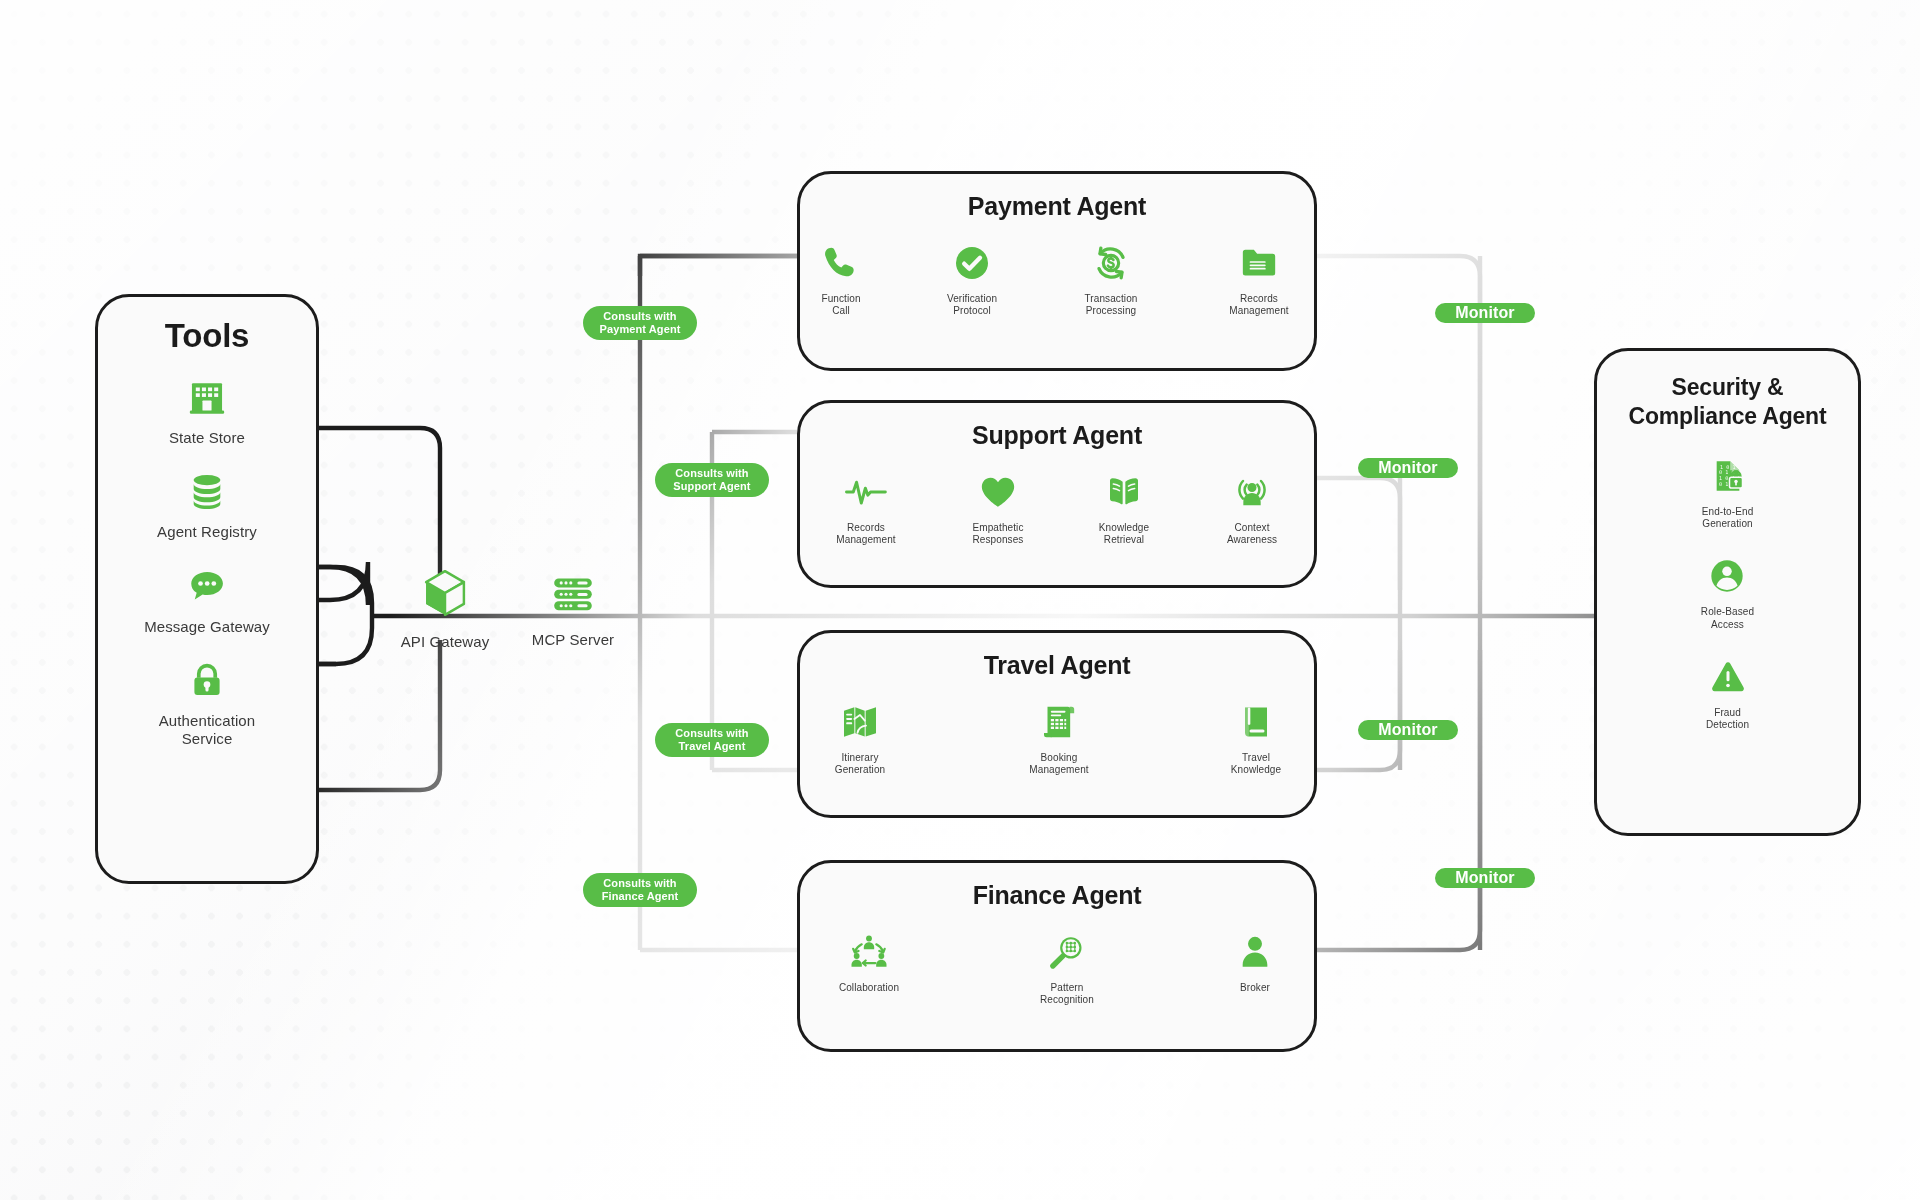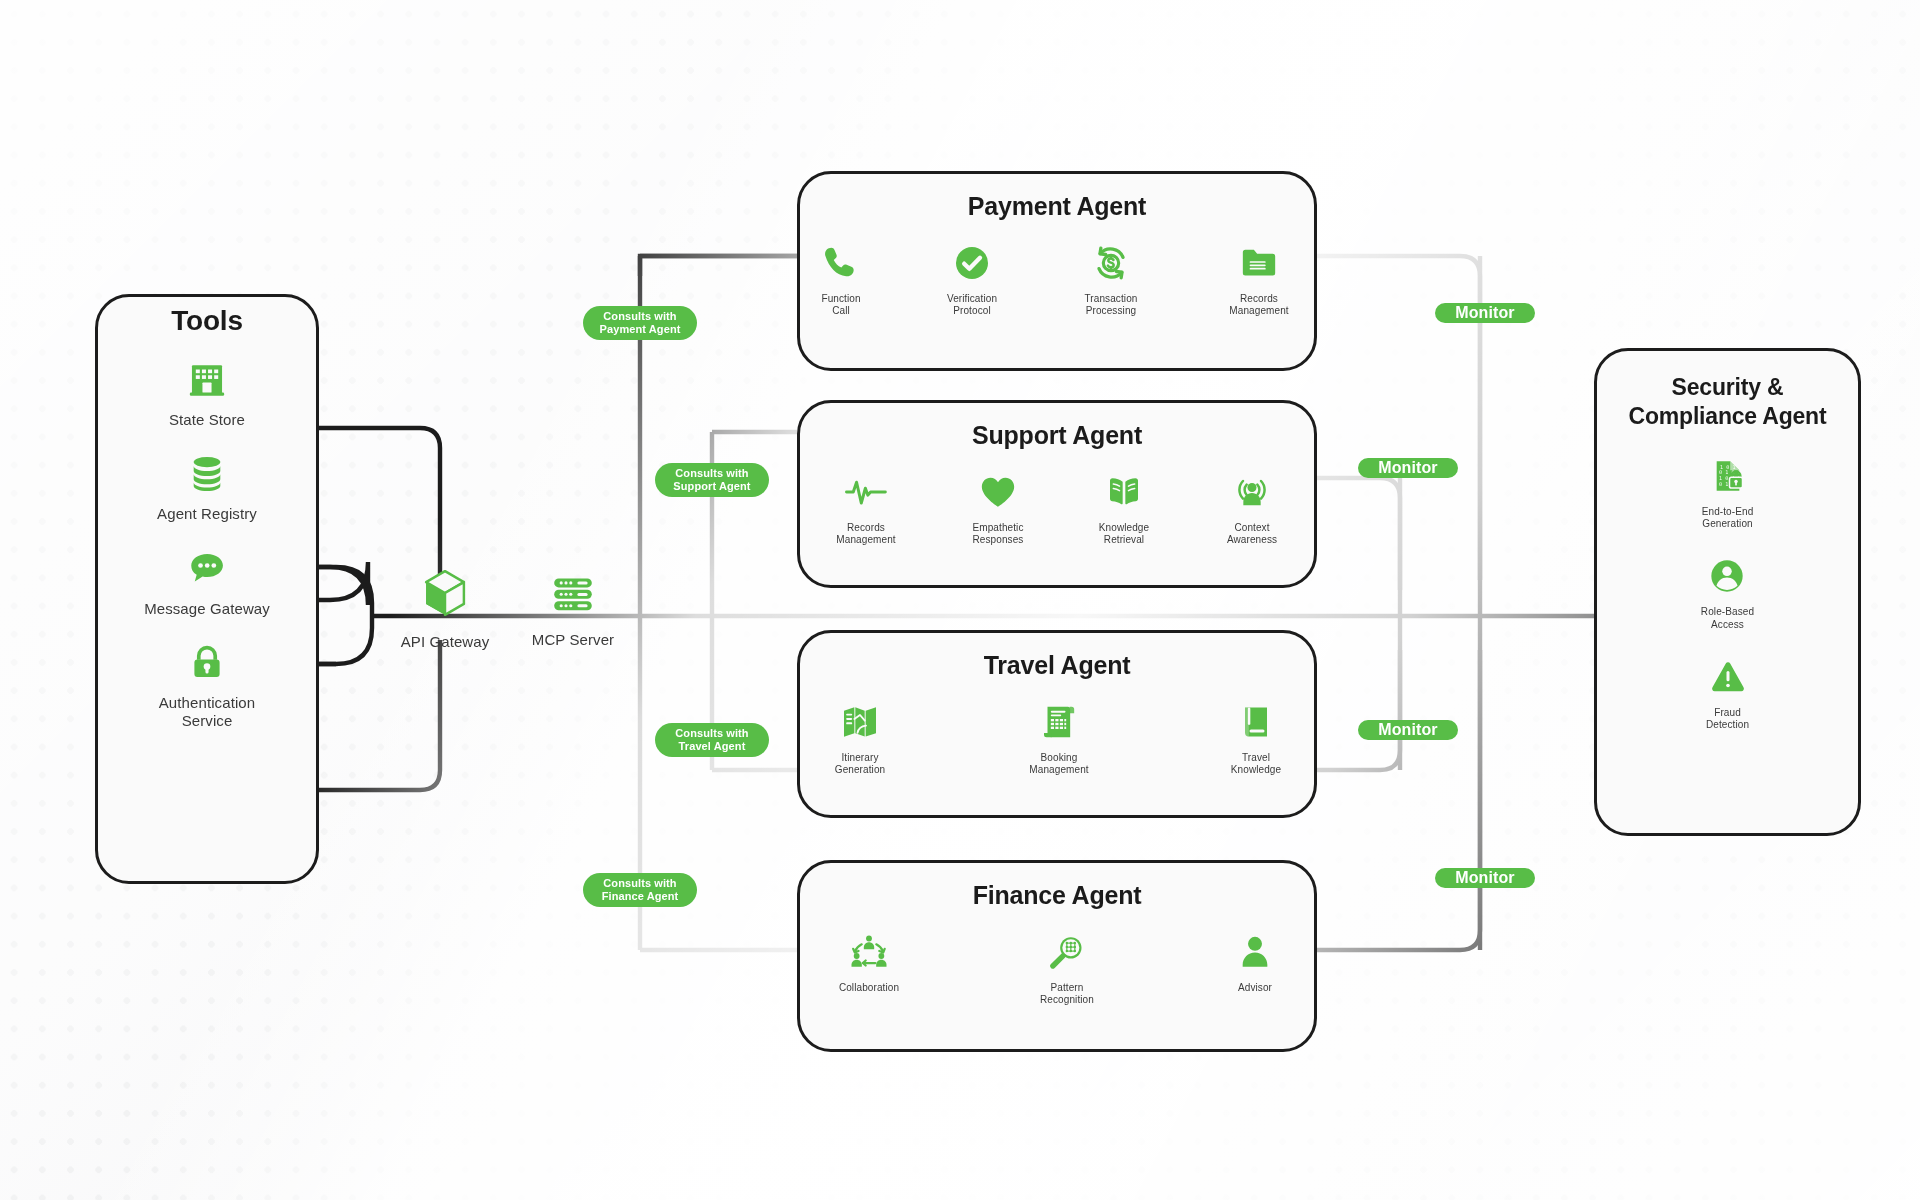--- a/index.html
+++ b/index.html
@@ -46,21 +46,21 @@
   .icon-row { display: flex; justify-content: center; align-items: flex-start; }
   .icon-cell { display: flex; flex-direction: column; align-items: center; }
   .icon-cell svg { display: block; }
   .icon-label {
     margin-top: 10px; text-align: center;
     font-size: 10px; line-height: 1.22; color: #3a3a3a; font-weight: 400;
     letter-spacing: .1px; white-space: pre-line;
   }
   
   #tools { left: 95px; top: 294px; width: 224px; height: 590px; }
-  #tools .card-title { font-size: 28px; margin-top: 8px; }
+  #tools .card-title { font-size: 33px; margin-top: 20px; }
   #tools .tool-list { margin-top: 22px; display:flex; flex-direction: column; gap: 24px; align-items:center;}
   #tools .icon-label { font-size: 15px; }
   
   .agent { width: 520px; }
   #payment-agent  { left: 797px; top: 171px; height: 200px; }
   #support-agent  { left: 797px; top: 400px; height: 188px; }
   #travel-agent   { left: 797px; top: 630px; height: 188px; }
   #finance-agent  { left: 797px; top: 860px; height: 192px; }
   .agent .card-title { font-size: 25px; margin-top: 18px; }
   .agent .icon-row { margin-top: 22px; }
@@ -463,21 +463,21 @@
         <div class="icon-label">Pattern
 Recognition</div>
       </div>
       <div class="icon-cell" style="width:96px">
         <span>
           <svg width="42" height="40" viewBox="0 0 24 24" fill="#58bd47">
             <circle cx="12" cy="7.1" r="4.2"></circle>
             <path d="M12 12.3c4.1 0 7.4 3.3 7.4 7.4v1.1H4.6v-1.1c0-4.1 3.3-7.4 7.4-7.4z"></path>
           </svg>
         </span>
-        <div class="icon-label">Advisor</div>
+        <div class="icon-label">Broker</div>
       </div>
     </div>
   </div>
 
   <div class="node" id="security-agent">
     <div class="card-title" style="white-space:pre-line">Security &amp;
 Compliance Agent</div>
     <div class="sec-list">
       <div class="icon-cell">
         <span>

